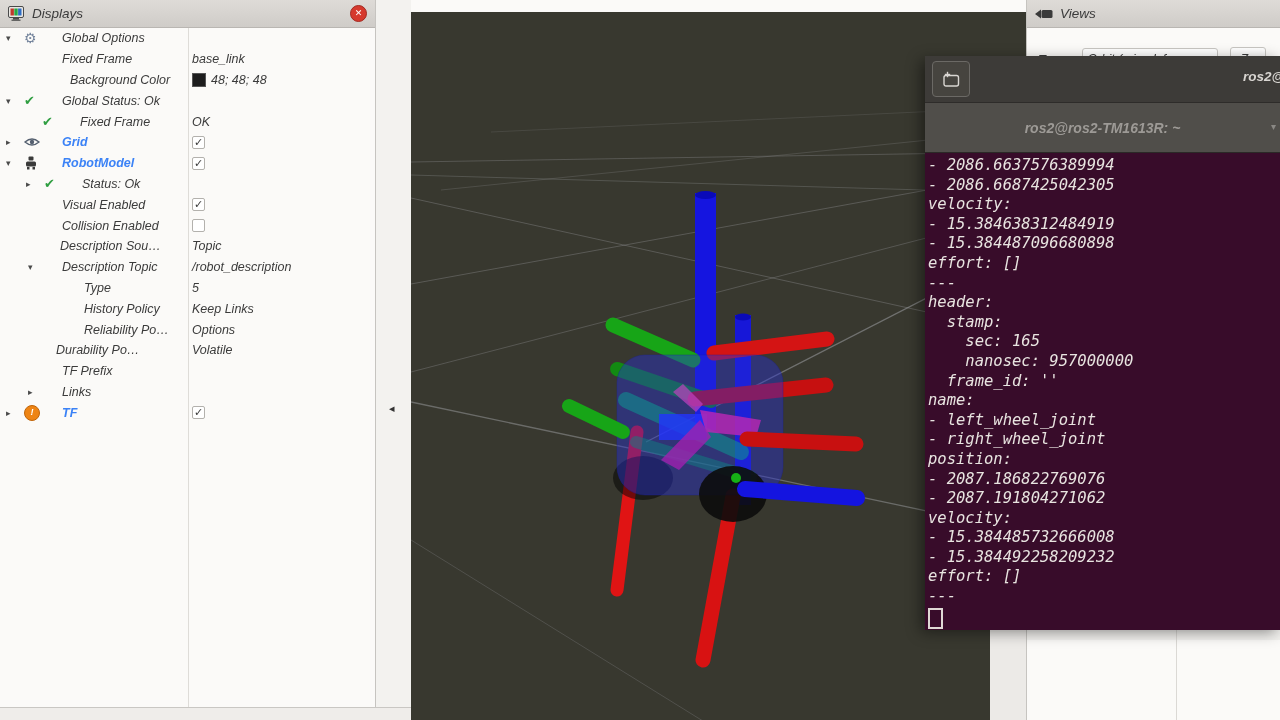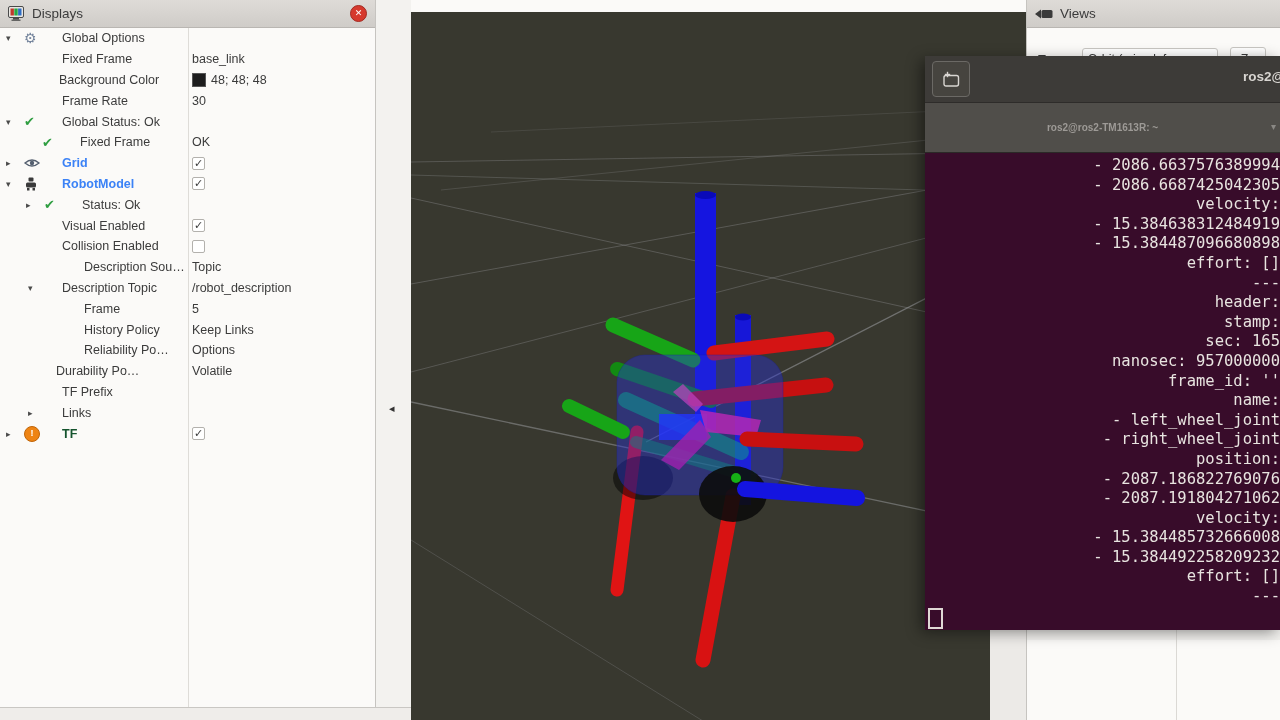--- a/index.html
+++ b/index.html
@@ -1,19 +1,19 @@
 <!DOCTYPE html>
 <html><head>
 <meta charset="utf-8">
 <style>
   html,body{margin:0;padding:0;}
   body{width:1280px;height:720px;position:relative;overflow:hidden;
        background:#fbfaf8;font-family:"Liberation Sans","DejaVu Sans",sans-serif;
        -webkit-font-smoothing:antialiased;}
-  .abs{position:absolute;}
+  .abs{position:absolute;font-style:italic;}
 
   
   .panel-header{height:27px;background:linear-gradient(#dedbd7,#cfccc8);
     border-bottom:1px solid #b9b6b2;display:flex;align-items:center;gap:7px;
     padding:0 8px;font-size:13.5px;color:#3b3b3b;}
   .displays-panel{left:0;top:0;width:376px;height:707px;background:#fbfaf8;
     border-right:1px solid #c6c4c0;box-sizing:border-box;}
   .close-btn{margin-left:auto;width:15px;height:15px;border-radius:50%;
     background:#d63a2e;border:1px solid #a32a21;color:#fff;font-size:9px;
     line-height:14px;text-align:center;font-weight:bold;}
@@ -24,21 +24,21 @@
   .tl{display:flex;align-items:center;height:100%;}
   .exp{width:18px;font-size:9px;color:#4a4a4a;text-align:left;flex:none;}
   .ticon{width:22px;flex:none;display:flex;align-items:center;font-size:13px;}
   .ticon.gear{color:#74849c;font-size:14px;}
   .ticon.check{color:#2f9e41;font-weight:bold;}
   .warnball{width:14px;height:14px;border-radius:50%;background:#ee8414;
     border:1px solid #c06408;color:#fff;font-size:9px;font-weight:bold;
     text-align:center;line-height:13px;}
   .tlabel{white-space:nowrap;margin-left:16px;}
   .tlabel.blue{color:#3b82f6;font-weight:bold;}
-  .tlabel.orange{color:#14532d;font-weight:bold;}
+  .tlabel.orange{color:#3b82f6;font-weight:bold;}
   .tv{position:absolute;left:192px;top:0;height:100%;display:flex;
       align-items:center;gap:5px;white-space:nowrap;}
   .cb{width:13px;height:13px;box-sizing:border-box;border:1px solid #b3b1ad;
       background:#fff;border-radius:2px;font-size:11px;line-height:11px;
       text-align:center;color:#3a3a3a;}
   .swatch{width:12px;height:12px;background:#1d1d1d;border:1px solid #555;}
   .col-divider{position:absolute;left:188px;top:28px;bottom:0;width:1px;
       background:#dedcd8;}
 
   
@@ -73,26 +73,26 @@
   .terminal{left:925px;top:56px;width:355px;height:572px;box-shadow:-4px 4px 14px rgba(0,0,0,.45);}
   .term-titlebar{height:46px;background:#3d3b38;display:flex;align-items:center;
       position:relative;border-bottom:1px solid #2e2c2a;}
   .newtab-btn{width:36px;height:34px;margin-left:7px;border:1px solid #6b6965;
       border-radius:4px;background:#46443f;display:flex;align-items:center;
       justify-content:center;}
   .term-title{position:absolute;left:318px;top:13px;font-weight:bold;
       font-size:13.5px;color:#d8d5d1;white-space:nowrap;}
   .term-tabbar{height:49px;background:#504e4a;border-bottom:1px solid #2b2927;
       display:flex;align-items:center;justify-content:center;position:relative;}
-  .tab-title{font-size:10px;font-weight:bold;color:#9d9a96;}
+  .tab-title{font-size:14px;font-weight:bold;color:#9d9a96;}
   .tab-caret{position:absolute;right:4px;top:18px;font-size:10px;color:#8a8884;}
   .term-body{height:477px;background:#380c2a;padding:3px 0 0 3px;box-sizing:border-box;
       font-family:"DejaVu Sans Mono","Liberation Mono",monospace;
       font-size:15.5px;line-height:19.6px;color:#e8e4e0;overflow:hidden;}
-  .term-body pre{margin:0;font:inherit;white-space:pre;text-align:right;}
+  .term-body pre{margin:0;font:inherit;white-space:pre;}
   .term-cursor{width:11px;height:17px;border:2px solid #ded9d4;margin-top:1px;}
 </style>
 </head>
 <body>
 
 <div class="abs viewport">
   <svg width="615" height="708" viewBox="0 0 615 708">
 
     <g stroke="#a8aab0" fill="none">
       <line x1="80" y1="120" x2="615" y2="95" stroke-opacity="0.15"></line>
@@ -176,34 +176,26 @@
       </div>
       <div class="trow">
         <div class="tl" style="padding-left:46px">
           <span class="tlabel ">Fixed Frame</span>
         </div>
         <div class="tv">
           <span>base_link</span>
         </div>
       </div>
       <div class="trow">
-        <div class="tl" style="padding-left:43px">
+        <div class="tl" style="padding-left:54px">
           <span class="tlabel ">Background Color</span>
         </div>
         <div class="tv">
           <span class="swatch"></span>
           <span>48; 48; 48</span>
-        </div>
-      </div>
-      <div class="trow">
-        <div class="tl" style="padding-left:46px">
-          <span class="tlabel ">Frame Rate</span>
-        </div>
-        <div class="tv">
-          <span>30</span>
         </div>
       </div>
       <div class="trow">
         <div class="tl" style="padding-left:6px">
           <span class="exp">▾</span>
           <span class="ticon check">✔</span>
           <span class="tlabel ">Global Status: Ok</span>
         </div>
         <div class="tv"></div>
       </div>
@@ -266,39 +258,39 @@
       </div>
       <div class="trow">
         <div class="tl" style="padding-left:46px">
           <span class="tlabel ">Collision Enabled</span>
         </div>
         <div class="tv">
           <span class="cb"></span>
         </div>
       </div>
       <div class="trow">
-        <div class="tl" style="padding-left:68px">
+        <div class="tl" style="padding-left:44px">
           <span class="tlabel ">Description Sou…</span>
         </div>
         <div class="tv">
           <span>Topic</span>
         </div>
       </div>
       <div class="trow">
         <div class="tl" style="padding-left:28px">
           <span class="exp">▾</span>
           <span class="tlabel ">Description Topic</span>
         </div>
         <div class="tv">
           <span>/robot_description</span>
         </div>
       </div>
       <div class="trow">
         <div class="tl" style="padding-left:68px">
-          <span class="tlabel ">Frame</span>
+          <span class="tlabel ">Type</span>
         </div>
         <div class="tv">
           <span>5</span>
         </div>
       </div>
       <div class="trow">
         <div class="tl" style="padding-left:68px">
           <span class="tlabel ">History Policy</span>
         </div>
         <div class="tv">

